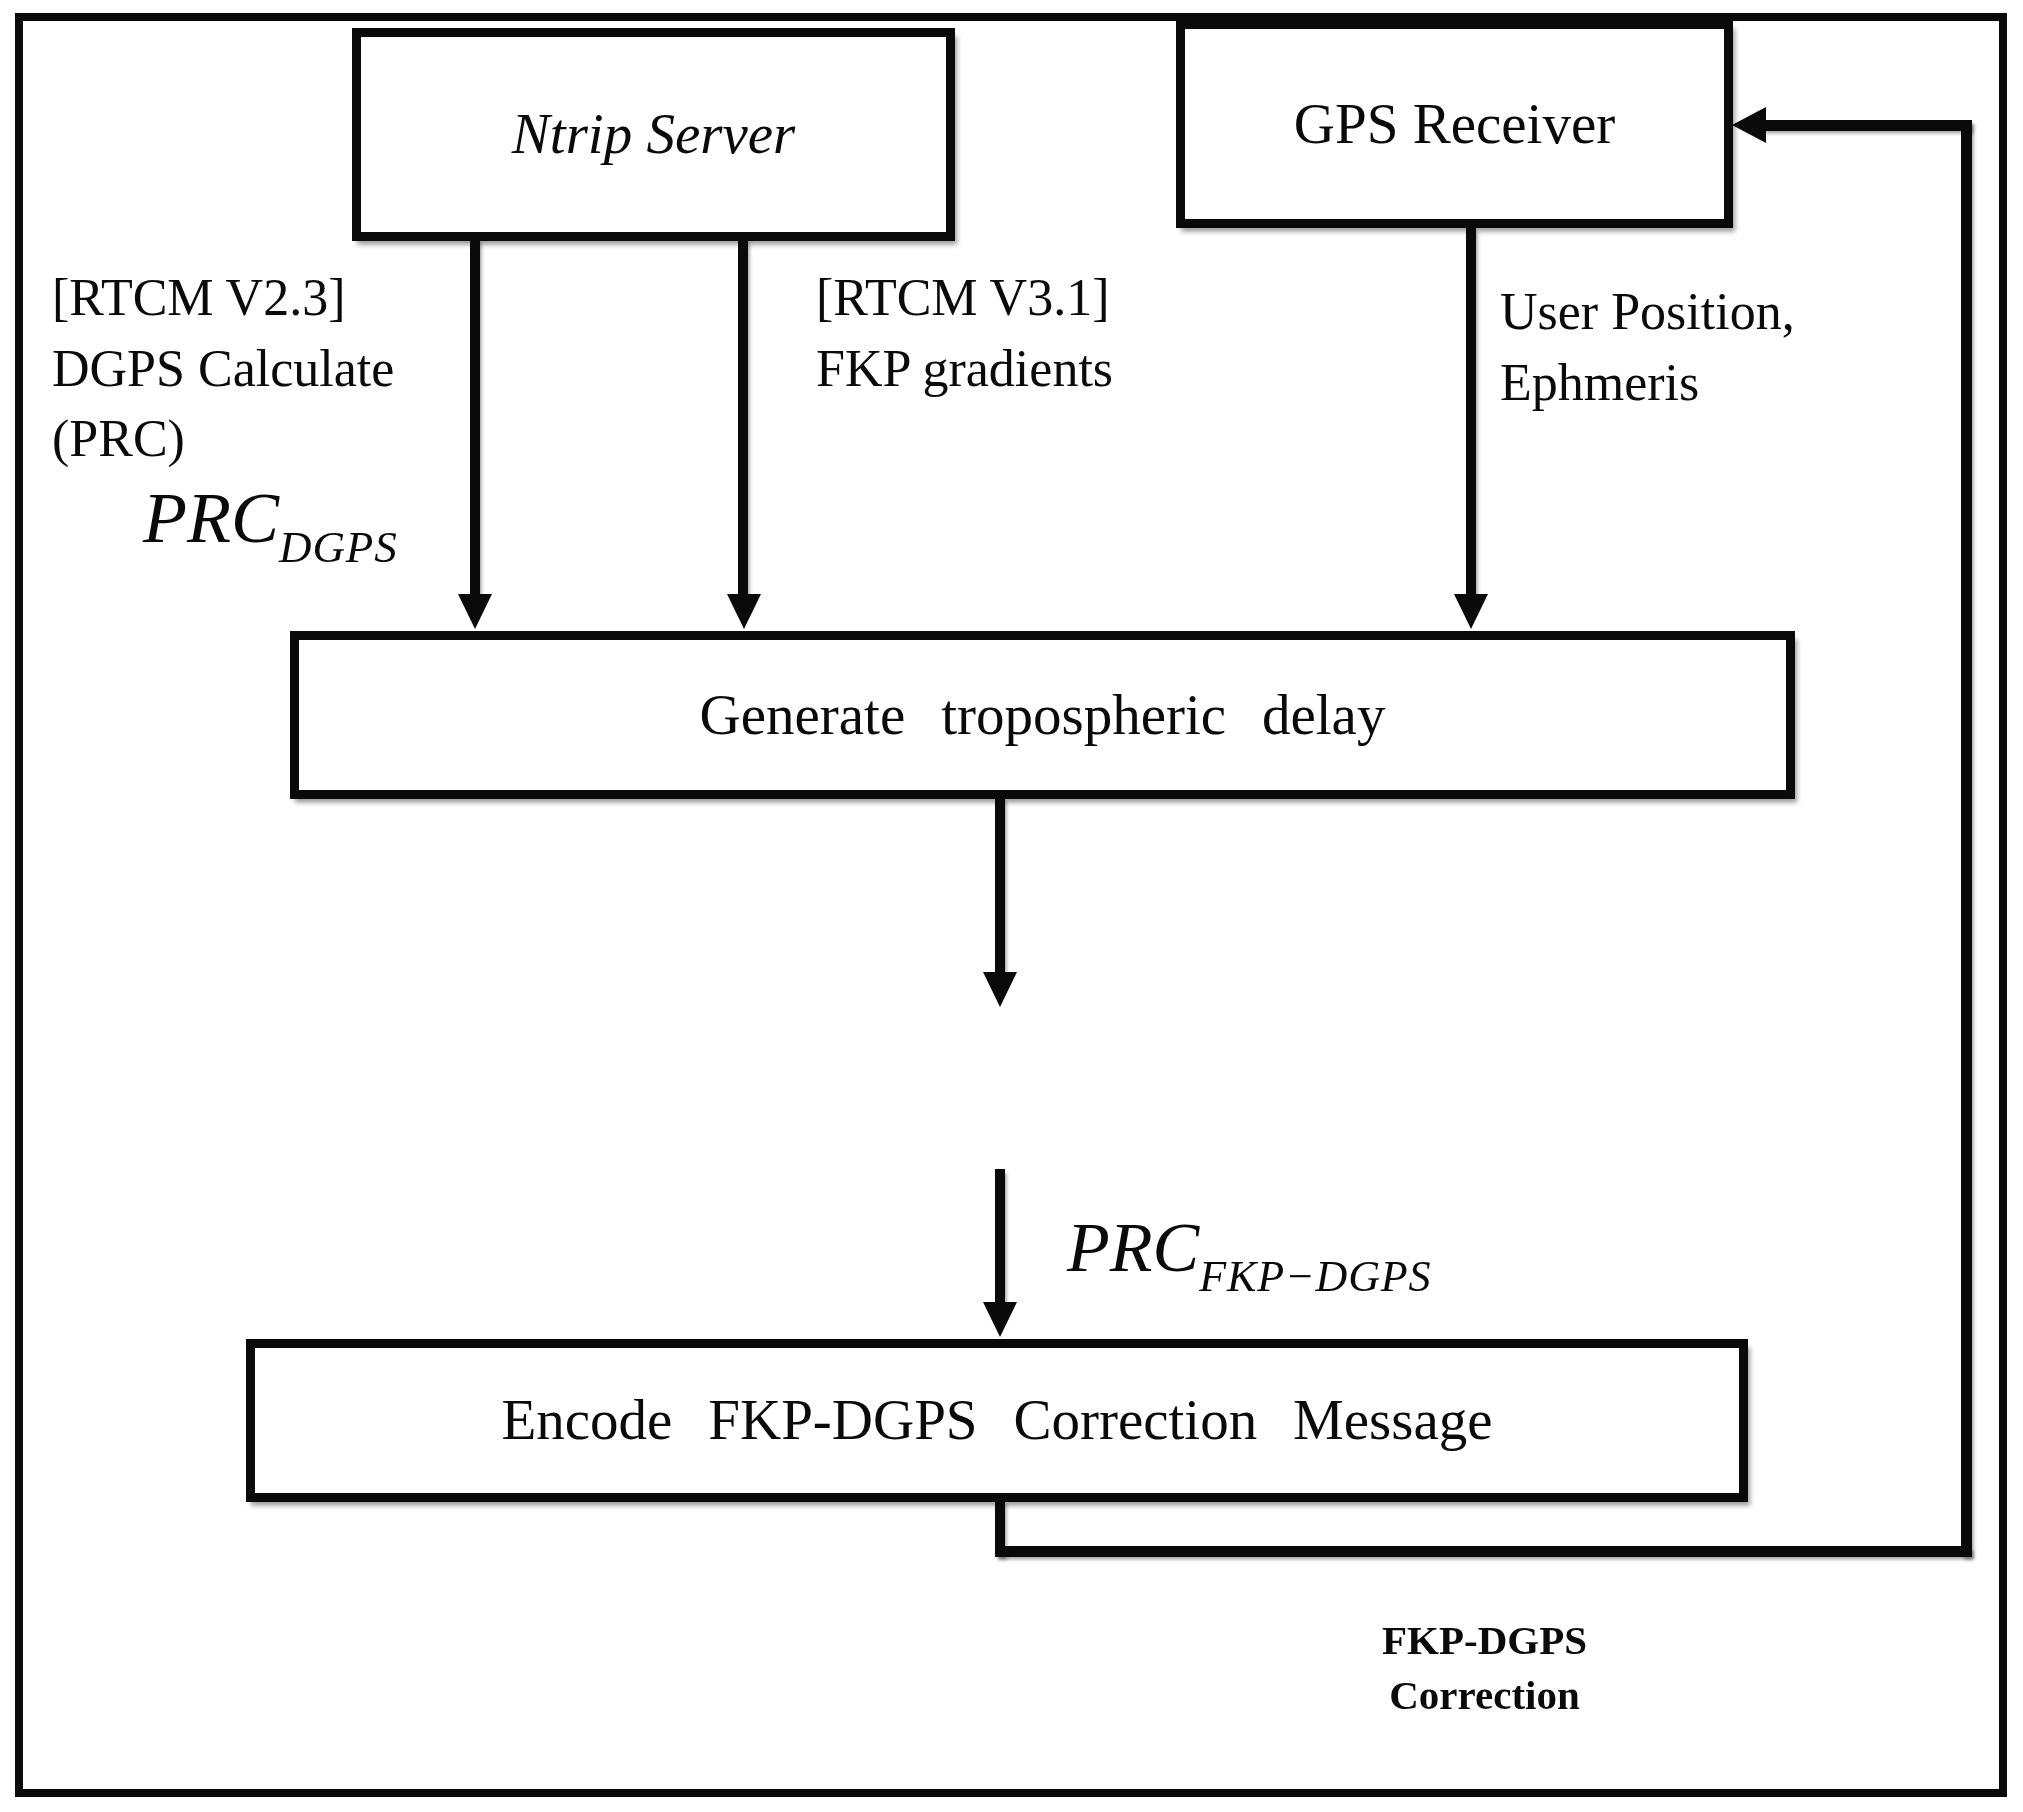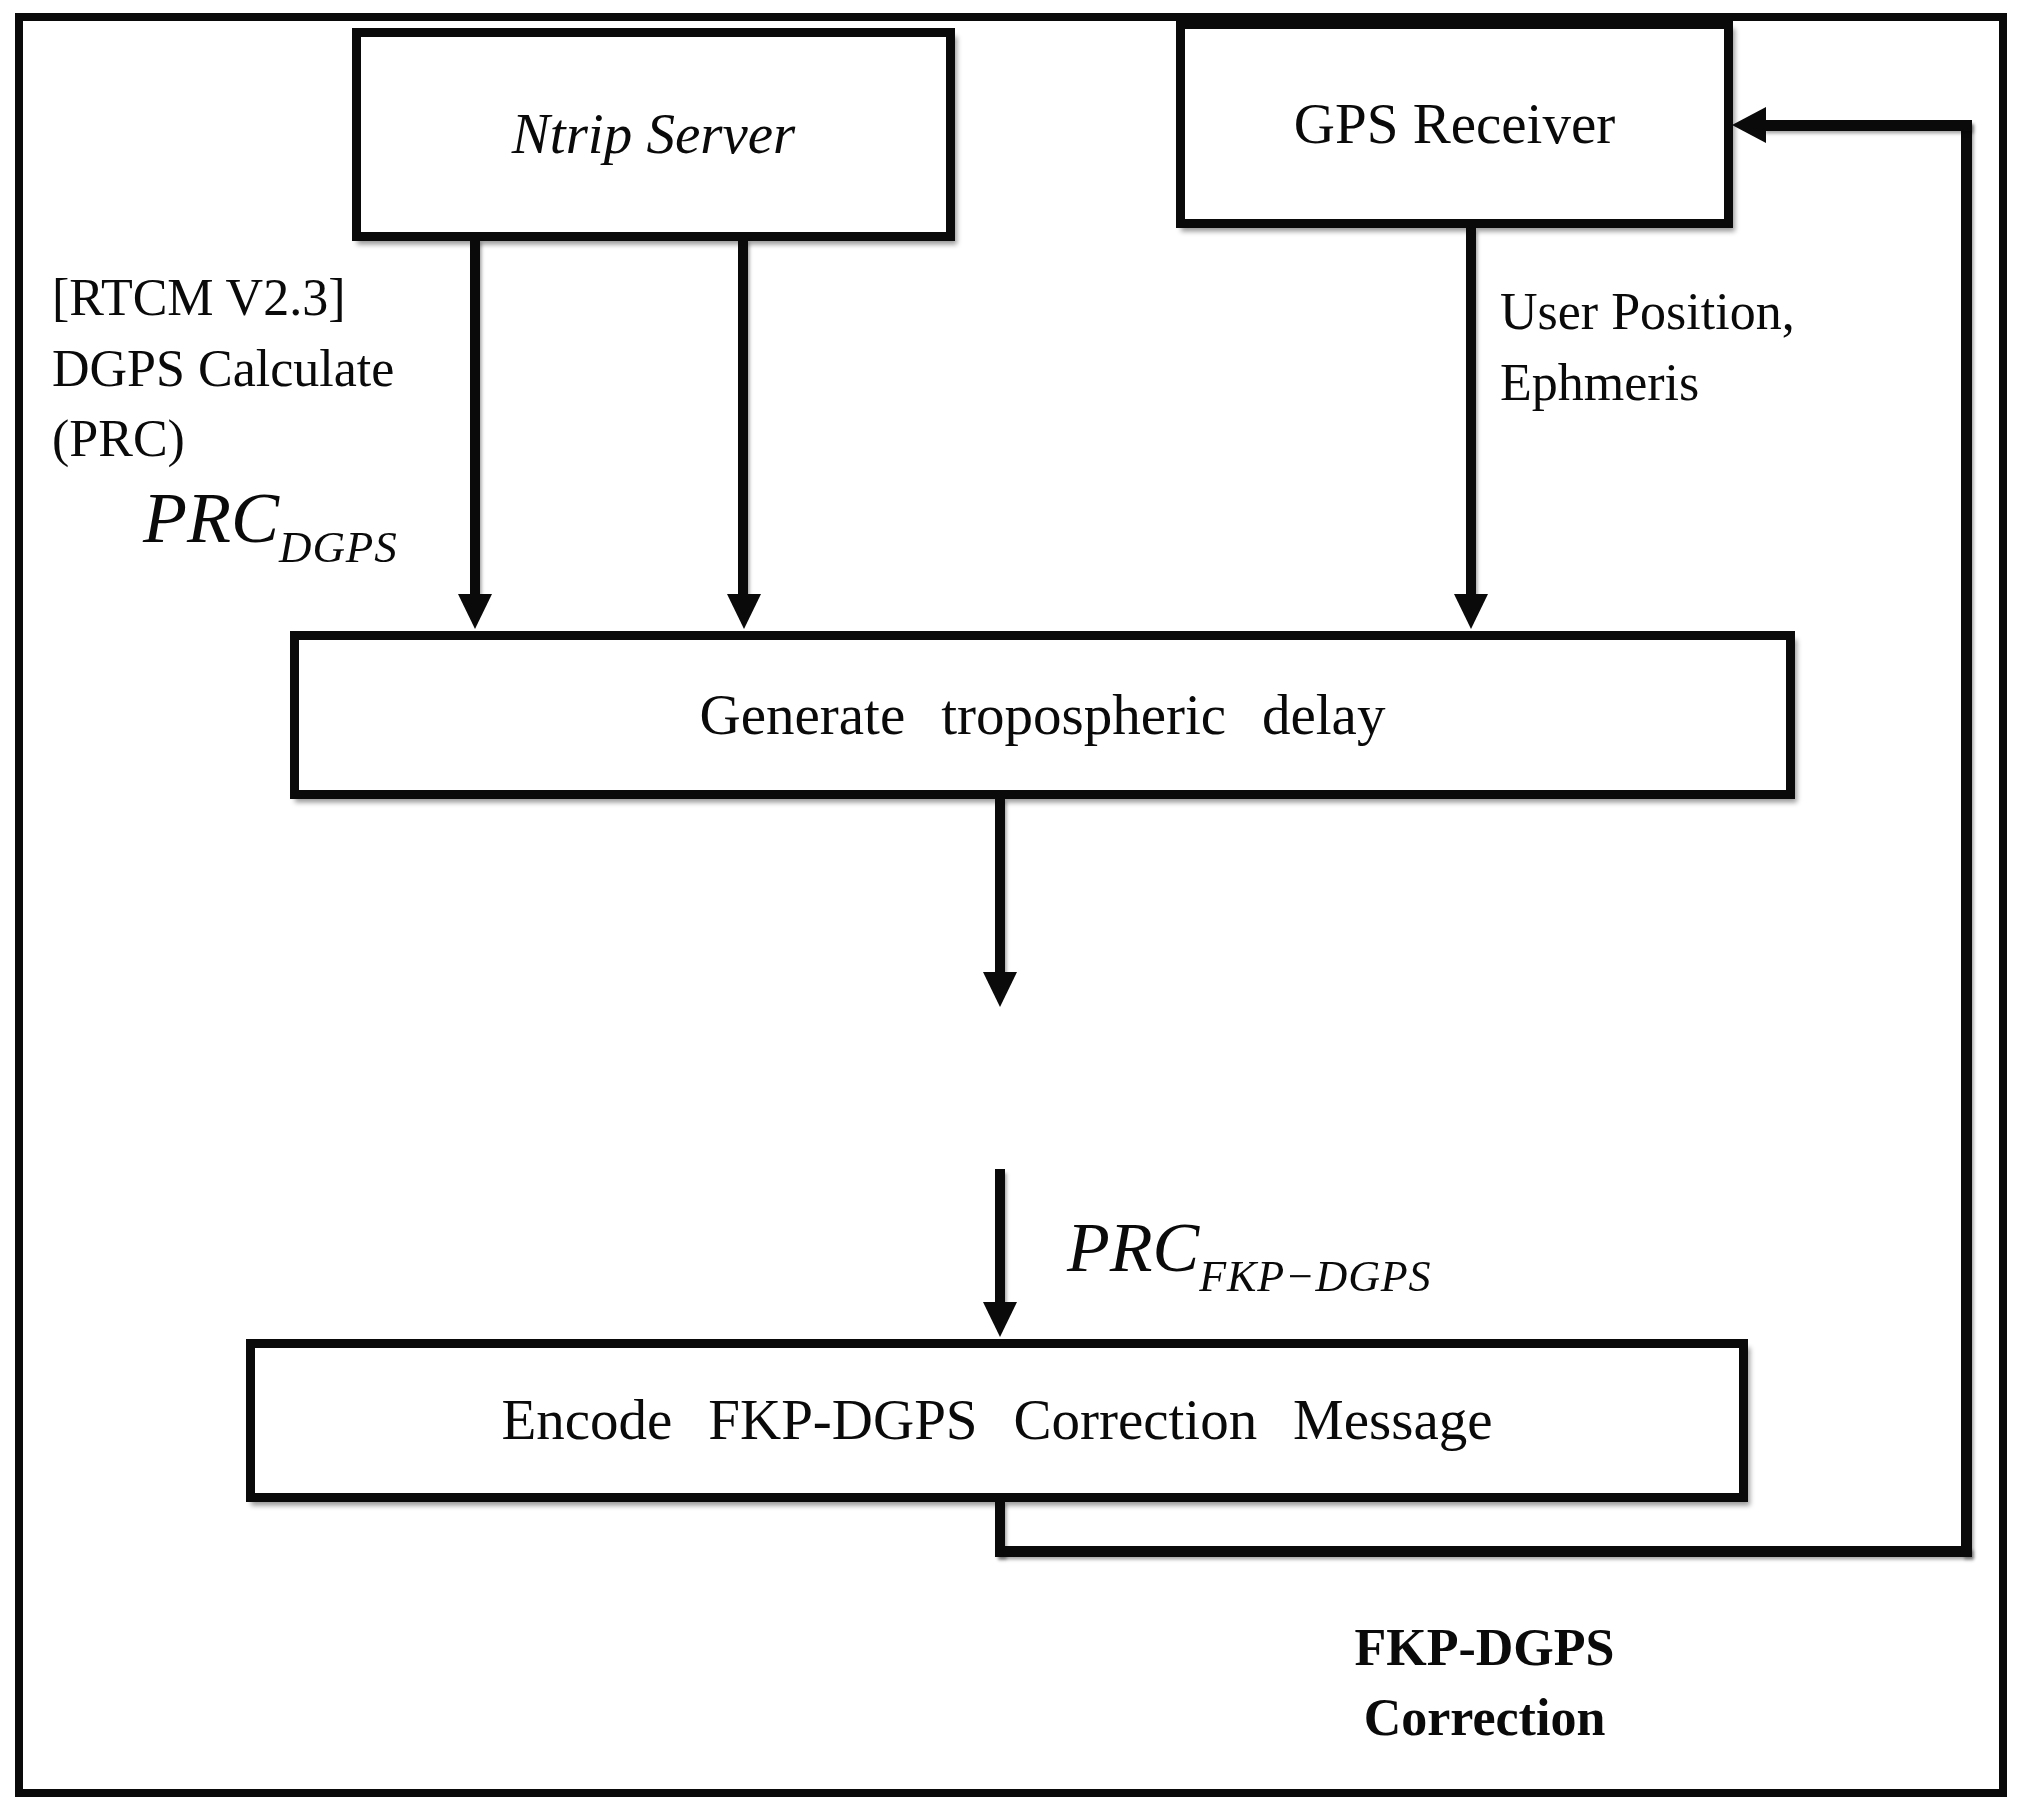--- a/index.html
+++ b/index.html
@@ -85,21 +85,21 @@
     position:absolute;font-style:italic;white-space:nowrap;
   }
   .math .base{font-size:72px;}
   .math .sub{font-size:45px;position:relative;top:0.45em;letter-spacing:0.02em;}
   .m-prcdgps{left:143px;top:477px;}
   .m-prcfkp{left:1055px;top:1208px;margin-left:12px;}
   .m-prcfkp .base{font-size:70px;}
   .m-prcfkp .sub{font-size:44px;}
   .out-label{
     position:absolute;left:1233px;top:1613px;width:503px;
-    text-align:center;font-weight:bold;font-size:52px;line-height:1.34;
+    text-align:center;font-weight:bold;font-size:41px;line-height:1.34;
   }
   .out-label span{display:block;}
 </style>
 </head>
 <body>
 
 <div class="stage">
 
   <div class="frame"></div>
 
@@ -131,20 +131,24 @@
   <div class="arrow-down a-v3"></div>
   <div class="arrow-down a-c1"></div>
   <div class="arrow-down a-c2"></div>
   <div class="arrow-left"></div>
 
   <div class="ann ann-rtcm23">
     <span>[RTCM V2.3]</span>
     <span>DGPS Calculate</span>
     <span>(PRC)</span>
   </div>
+  <div class="ann ann-rtcm31">
+    <span>[RTCM V3.1]</span>
+    <span>FKP gradients</span>
+  </div>
   <div class="ann ann-user">
     <span>User Position,</span>
     <span>Ephmeris</span>
   </div>
 
   <div class="math m-prcdgps">
     <span class="base">PRC</span><span class="sub">DGPS</span>
   </div>
   <div class="math m-prcfkp">
     <span class="base">PRC</span><span class="sub">FKP−DGPS</span>

